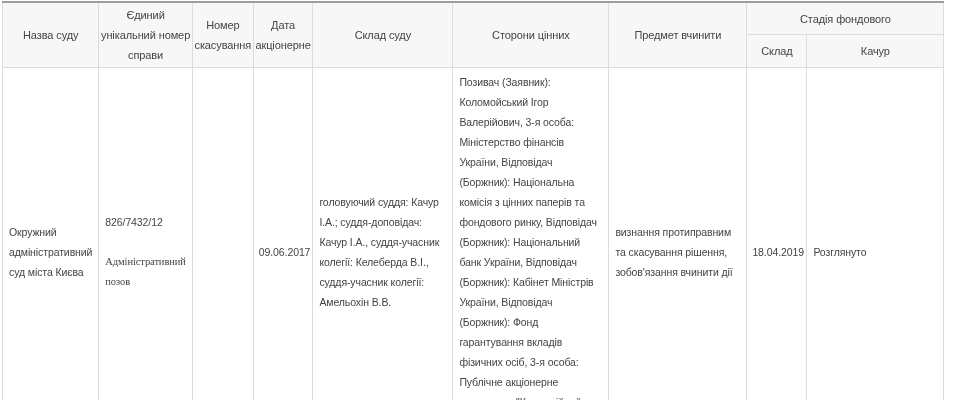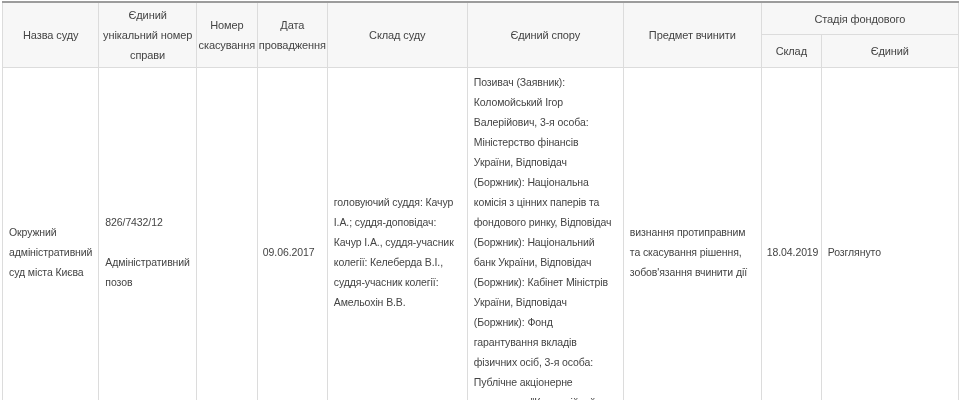--- a/index.html
+++ b/index.html
@@ -39,21 +39,21 @@
     background: #ffffff;
     font-size: 10.5px;
     line-height: 20px;
     text-align: left;
     padding: 4px 6px;
   }
   tr.header-row-1 { height: 30px; }
   tr.header-row-2 { height: 30px; }
   tr.body-row     { height: 330px; }
   td.date-cell    { padding: 4px 2px 4px 5px; }
-  .para-gap       { margin-top: 20px; }
+  .para-gap       { margin-top: 20px; font-family: Liberation Serif, serif; }
 </style>
 </head>
 <body>
 
 <div class="page">
   <table class="cases">
     <colgroup>
       <col style="width:94px">
       <col style="width:88px">
       <col style="width:61px">
@@ -62,29 +62,29 @@
       <col style="width:156px">
       <col style="width:138px">
       <col style="width:60px">
       <col style="width:137px">
     </colgroup>
     <thead>
       <tr class="header-row-1">
         <th rowspan="2">Назва суду</th>
         <th rowspan="2">Єдиний унікальний номер справи</th>
         <th rowspan="2">Номер скасування</th>
-        <th rowspan="2">Дата провадження</th>
+        <th rowspan="2">Дата акціонерне</th>
         <th rowspan="2">Склад суду</th>
-        <th rowspan="2">Єдиний спору</th>
+        <th rowspan="2">Сторони цінних</th>
         <th rowspan="2">Предмет вчинити</th>
         <th colspan="2">Стадія фондового</th>
       </tr>
       <tr class="header-row-2">
         <th>Склад</th>
-        <th>Єдиний</th>
+        <th>Качур</th>
       </tr>
     </thead>
     <tbody>
       <tr class="body-row">
         <td>Окружний адміністративний суд міста Києва</td>
         <td>
           <div>826/7432/12</div>
           <div class="para-gap">Адміністративний позов</div>
         </td>
         <td></td>

